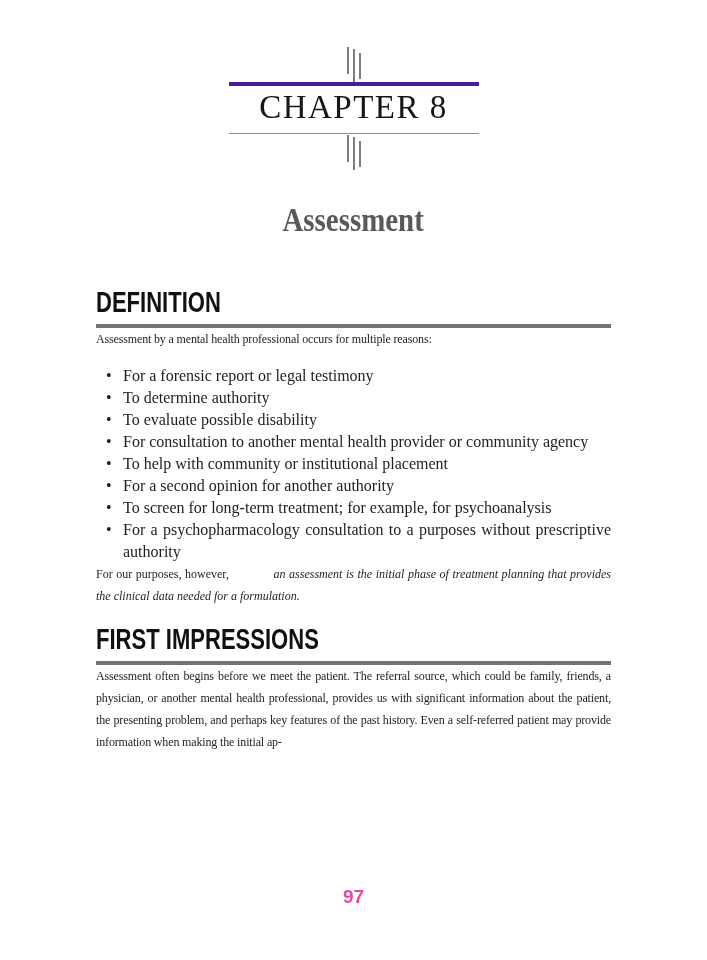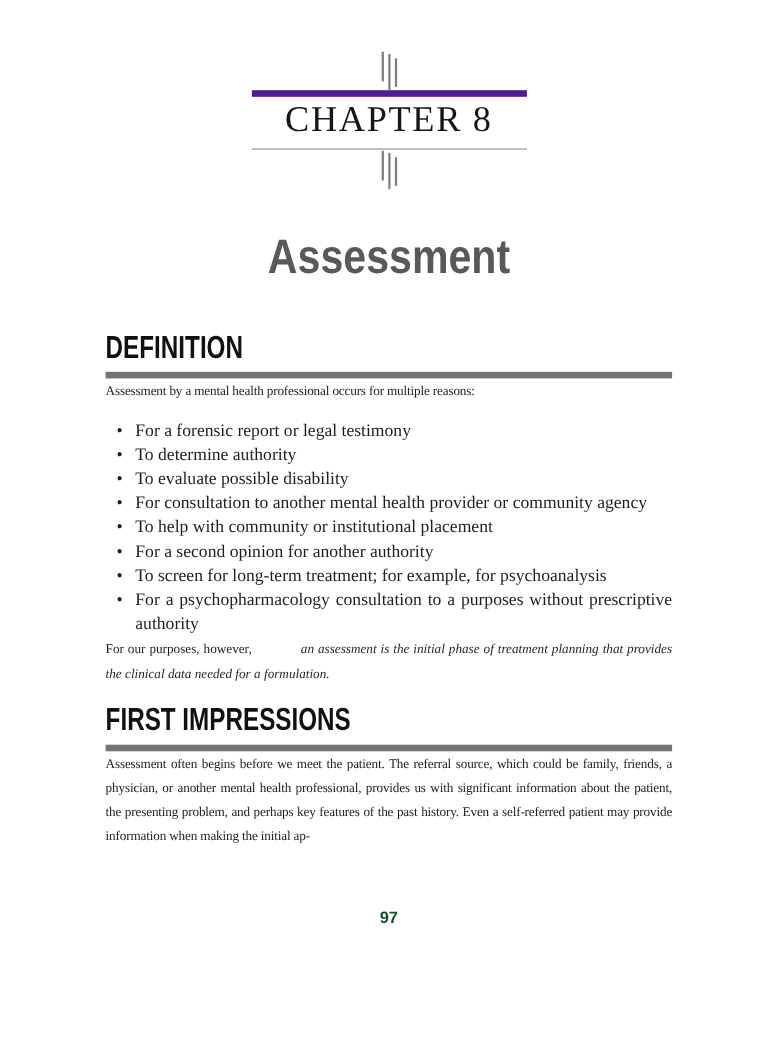--- a/index.html
+++ b/index.html
@@ -35,51 +35,51 @@
     background: #7d7d7d;
   }
   .vline.v1 { height: 27px; margin-top: 1px; }
   .vline.v2 { height: 33px; margin-top: 3px; }
   .vline.v3 { height: 26px; margin-top: 7px; }
 
   
   .chapter-box {
     width: 250px;
     margin: 0 auto;
-    border-top: 6px solid #4c1d95;
+    border-top: 4px solid #4c1d95;
     border-bottom: 1px solid #8e8e8e;
     text-align: center;
     padding: 3px 0 7px;
   }
   .chapter-heading {
     margin: 0;
     font-family: "Liberation Serif", "DejaVu Serif", serif;
     font-weight: 400;
     font-size: 33px;
     letter-spacing: 1.5px;
     color: #161616;
     line-height: 37px;
   }
 
   
   .chapter-title {
-    margin: 38px 0 0;
+    margin: 26px 0 0;
     text-align: center;
-    font-family: Liberation Sans, sans-serif;
+    font-family: Liberation Serif, serif;
     font-weight: 700;
-    font-size: 44px;
+    font-size: 34px;
     line-height: 40px;
     color: #595959;
   }
   .scale-c { display: inline-block; transform: scaleX(0.85); transform-origin: 50% 50%; }
 
   
   .sec-heading {
     margin: 0;
-    border-bottom: 6px solid #737373;
+    border-bottom: 4px solid #737373;
     padding-bottom: 7px;
     font-family: "Liberation Sans", "DejaVu Sans", sans-serif;
     font-weight: 700;
     font-size: 29px;
     line-height: 29px;
     color: #111111;
     white-space: nowrap;
   }
   .scale-l { display: inline-block; transform: scaleX(0.76); transform-origin: 0 50%; }
 
@@ -117,26 +117,26 @@
   }
   .closing { margin-top: 22px; }
   .closing em { font-style: italic; margin-left: 41px; }
   .fi-body { margin-top: 17px; letter-spacing: -0.15px; }
 
   
   .folio {
     position: absolute;
     left: 0;
     right: 0;
-    top: 826px;
+    top: 886px;
     text-align: center;
     font-family: "Liberation Sans", "DejaVu Sans", sans-serif;
     font-weight: 700;
-    font-size: 15px;
-    color: #14532d;
+    font-size: 19px;
+    color: #ec4899;
     background: #ffffff;
   }
 </style>
 </head>
 <body>
 
 <div class="page">
 
   <div class="ornament ornament-top">
     <span class="vline v1"></span>

